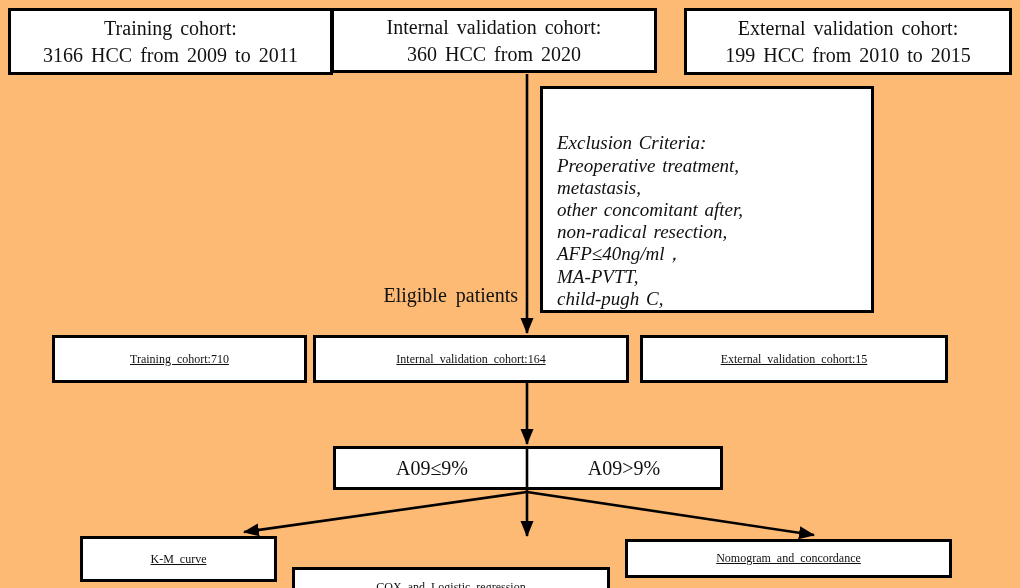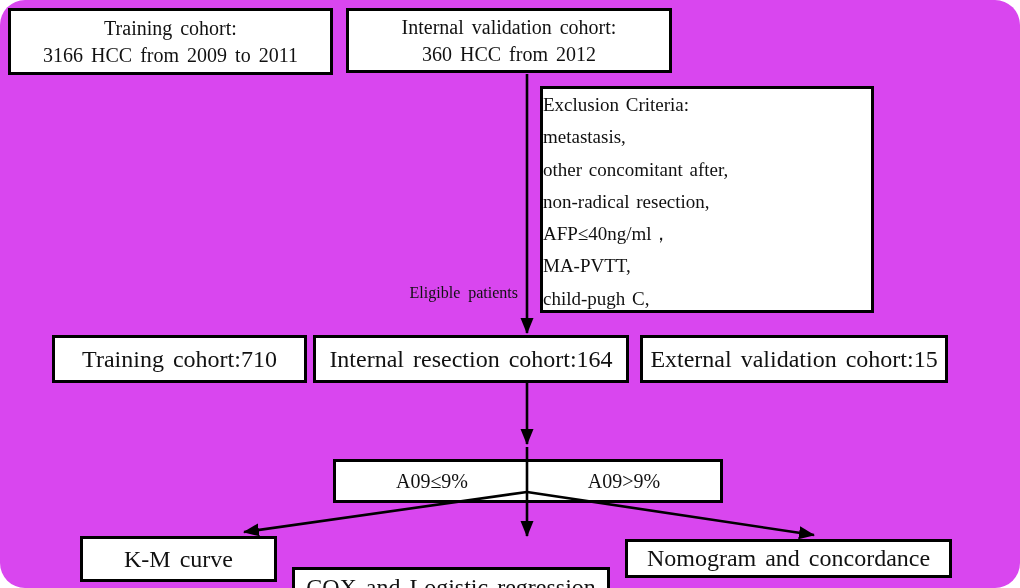--- a/index.html
+++ b/index.html
@@ -4,84 +4,84 @@
 <style>
   html, body {
     margin: 0;
     padding: 0;
     background: #ffffff;
   }
   #stage {
     position: relative;
     width: 1020px;
     height: 588px;
-    background: #d946ef;
+    background: #fdba74;
     font-family: "Liberation Serif", "DejaVu Serif", serif;
     color: #111111;
     overflow: hidden;
-    border-radius: 25px;
   }
   .box {
     position: absolute;
     box-sizing: border-box;
     border: 3px solid #000000;
     background: #ffffff;
     display: flex;
     flex-direction: column;
     align-items: center;
     justify-content: center;
     text-align: center;
     word-spacing: 3px;
   }
   .box .ln {
     display: block;
     line-height: 27px;
     font-size: 20px;
     white-space: nowrap;
   }
   .single {
-    font-size: 24px;
+    font-size: 12px;
+    text-decoration: underline;
   }
   
   #b-top-1 { left: 8px;   top: 8px; width: 325px; height: 67px; }
-  #b-top-2 { left: 346px; top: 8px; width: 326px; height: 65px; }
+  #b-top-2 { left: 331px; top: 8px; width: 326px; height: 65px; }
   #b-top-3 { left: 684px; top: 8px; width: 328px; height: 67px; }
   
   #b-excl {
     left: 540px; top: 86px; width: 334px; height: 227px;
     align-items: flex-start;
-    justify-content: space-between;
+    justify-content: flex-end;
     text-align: left;
-    padding: 5px 10px 0 0;
+    padding: 5px 10px 0 14px;
     word-spacing: 2px;
+    font-style: italic;
   }
   #b-excl .xln {
     font-size: 19px;
     line-height: 22.2px;
     white-space: nowrap;
   }
   
   #eligible {
     position: absolute;
     left: 330px; top: 284px; width: 188px;
     text-align: right;
-    font-size: 16px;
+    font-size: 20px;
     word-spacing: 4px;
     white-space: nowrap;
   }
   
   #b-mid-1 { left: 52px;  top: 335px; width: 255px; height: 48px; }
   #b-mid-2 { left: 313px; top: 335px; width: 316px; height: 48px; }
   #b-mid-3 { left: 640px; top: 335px; width: 308px; height: 48px; }
   
   #b-split {
     left: 333px; top: 446px; width: 390px; height: 44px;
     flex-direction: row;
     padding: 0;
-    margin-top: 13px;
   }
   #b-split .cell {
     flex: 1 1 0;
     display: flex;
     align-items: center;
     justify-content: center;
     font-size: 20px;
     height: 100%;
   }
   
@@ -100,40 +100,45 @@
 <body>
 
 <div id="stage">
 
   <div class="box" id="b-top-1">
     <span class="ln">Training cohort:</span>
     <span class="ln">3166 HCC from 2009 to 2011</span>
   </div>
   <div class="box" id="b-top-2">
     <span class="ln">Internal validation cohort:</span>
-    <span class="ln">360 HCC from 2012</span>
+    <span class="ln">360 HCC from 2020</span>
+  </div>
+  <div class="box" id="b-top-3">
+    <span class="ln">External validation cohort:</span>
+    <span class="ln">199 HCC from 2010 to 2015</span>
   </div>
 
   <div class="box" id="b-excl">
     <span class="xln">Exclusion Criteria:</span>
+    <span class="xln">Preoperative treatment,</span>
     <span class="xln">metastasis,</span>
     <span class="xln">other concomitant after,</span>
     <span class="xln">non-radical resection,</span>
     <span class="xln">AFP≤40ng/ml，</span>
     <span class="xln">MA-PVTT,</span>
     <span class="xln">child-pugh C,</span>
   </div>
 
   <div id="eligible">Eligible patients</div>
 
   <div class="box" id="b-mid-1">
     <span class="single">Training cohort:710</span>
   </div>
   <div class="box" id="b-mid-2">
-    <span class="single">Internal resection cohort:164</span>
+    <span class="single">Internal validation cohort:164</span>
   </div>
   <div class="box" id="b-mid-3">
     <span class="single">External validation cohort:15</span>
   </div>
 
   <div class="box" id="b-split">
     <div class="cell">A09≤9%</div>
     <div class="cell">A09&gt;9%</div>
   </div>
 

